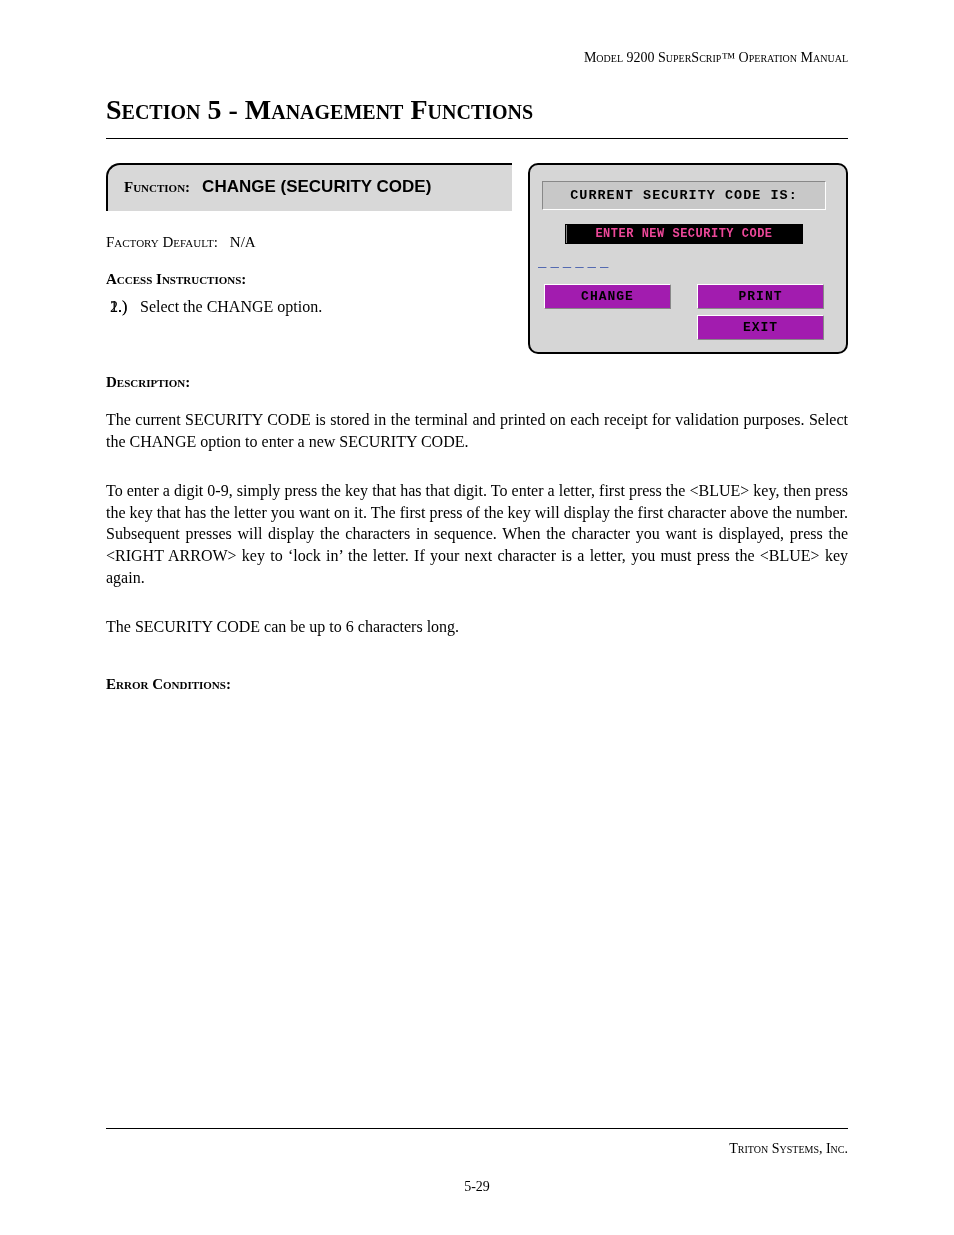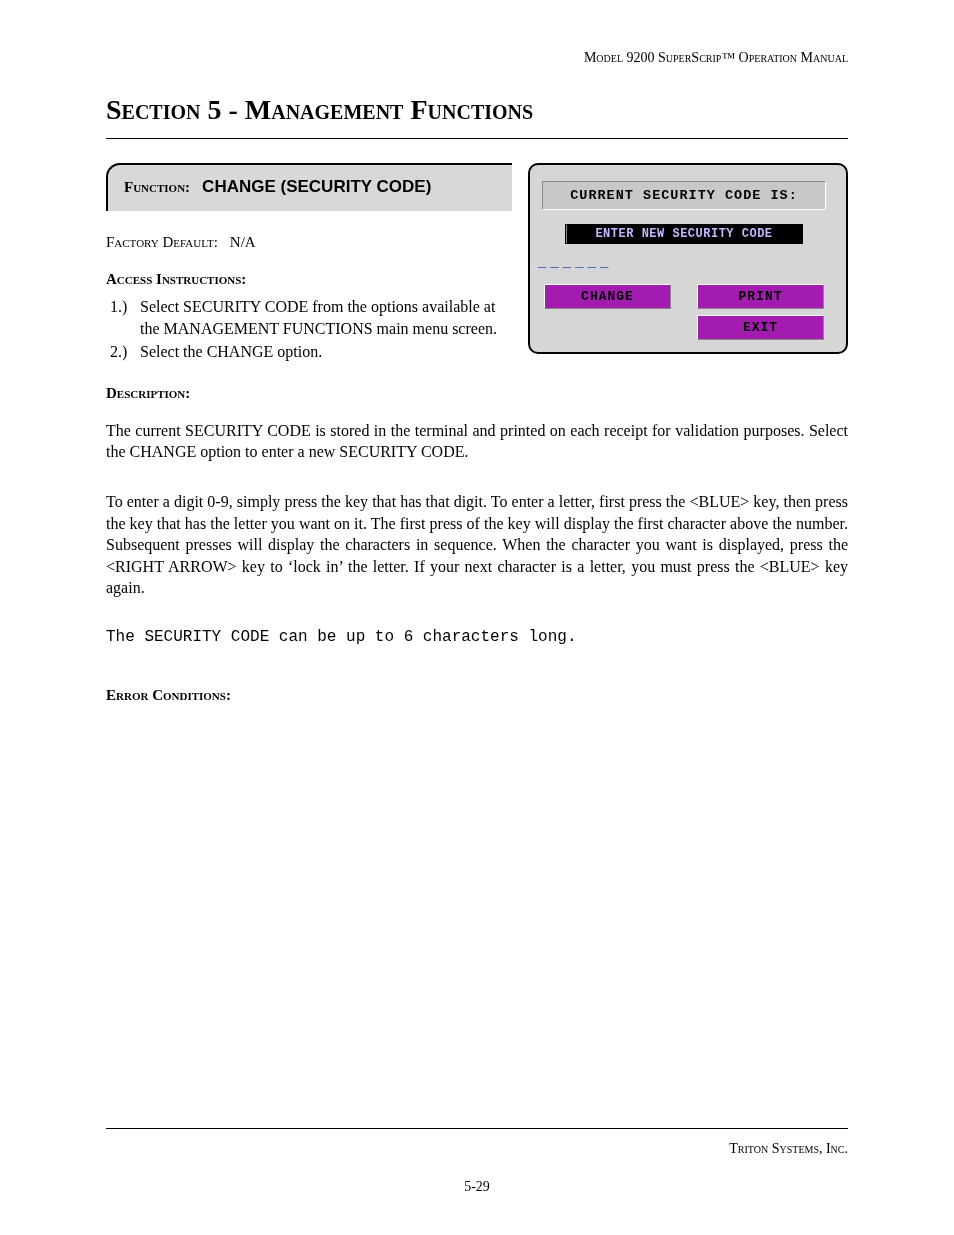--- a/index.html
+++ b/index.html
@@ -128,21 +128,21 @@
     padding: 6px 4px;
     text-align: center;
     font-size: 13.5px;
     letter-spacing: 1px;
   }
   .scr-invert {
     display: block;
     margin: 14px auto 4px auto;
     width: 78%;
     background: #000;
-    color: #c4b5fd;
+    color: #ec4899;
     text-align: center;
     font-size: 12px;
     padding: 2px 4px;
     letter-spacing: 0.5px;
     border: 1px solid #000;
     box-shadow: 1px 0 0 #888 inset;
   }
   .scr-entry {
     color: #1a3aa0;
     font-size: 14px;
@@ -220,21 +220,20 @@
         <span class="sc-label">Factory Default:</span>
         <span>&nbsp;</span>
         <span class="sc-label" style="font-variant:normal;">N/A</span>
       </div>
 
       <div class="body-sc">Access Instructions:</div>
 
       <ul class="instr-list">
         <li>
           <span class="num">1.)</span>
-          <span>Select SECURITY CODE from the options available at the MANAGEMENT FUNCTIONS main menu screen.</span>
         </li>
         <li>
           <span class="num">2.)</span>
           <span>Select the CHANGE option.</span>
         </li>
       </ul>
 
     </div>
 
     <div class="screen">
@@ -248,21 +247,21 @@
         <div class="scr-btn">PRINT</div>
         <div class="scr-btn empty"></div>
         <div class="scr-btn">EXIT</div>
       </div>
     </div>
   </div>
 
   <div class="body-sc">Description:</div>
   <p class="desc-p">The current SECURITY CODE  is stored in the terminal and printed on each receipt for validation purposes. Select the CHANGE option to enter a new SECURITY CODE.</p>
   <p class="desc-p">To enter a digit 0-9, simply press the key that has that digit.  To enter a letter, first press the &lt;BLUE&gt; key, then press the key that has the letter you want on it.  The first press of the key will display the first character above the number.  Subsequent presses will display the characters in sequence.  When the character you want is displayed, press the &lt;RIGHT ARROW&gt; key to ‘lock in’ the letter.  If your next character is a letter, you must press the &lt;BLUE&gt; key again.</p>
-  <p class="desc-p" style="text-align:left;font-family:Liberation Mono, monospace;">The SECURITY CODE can be up to 6 characters long.</p>
+  <p class="desc-p" style="text-align:left;">The SECURITY CODE can be up to 6 characters long.</p>
 
   <div class="body-sc">Error Conditions:</div>
 
   <div class="footer">
     <hr class="hr2">
     <div class="footer-row">
       <span>Triton Systems, Inc.</span>
     </div>
     <div class="page-num">5-29</div>
   </div>

